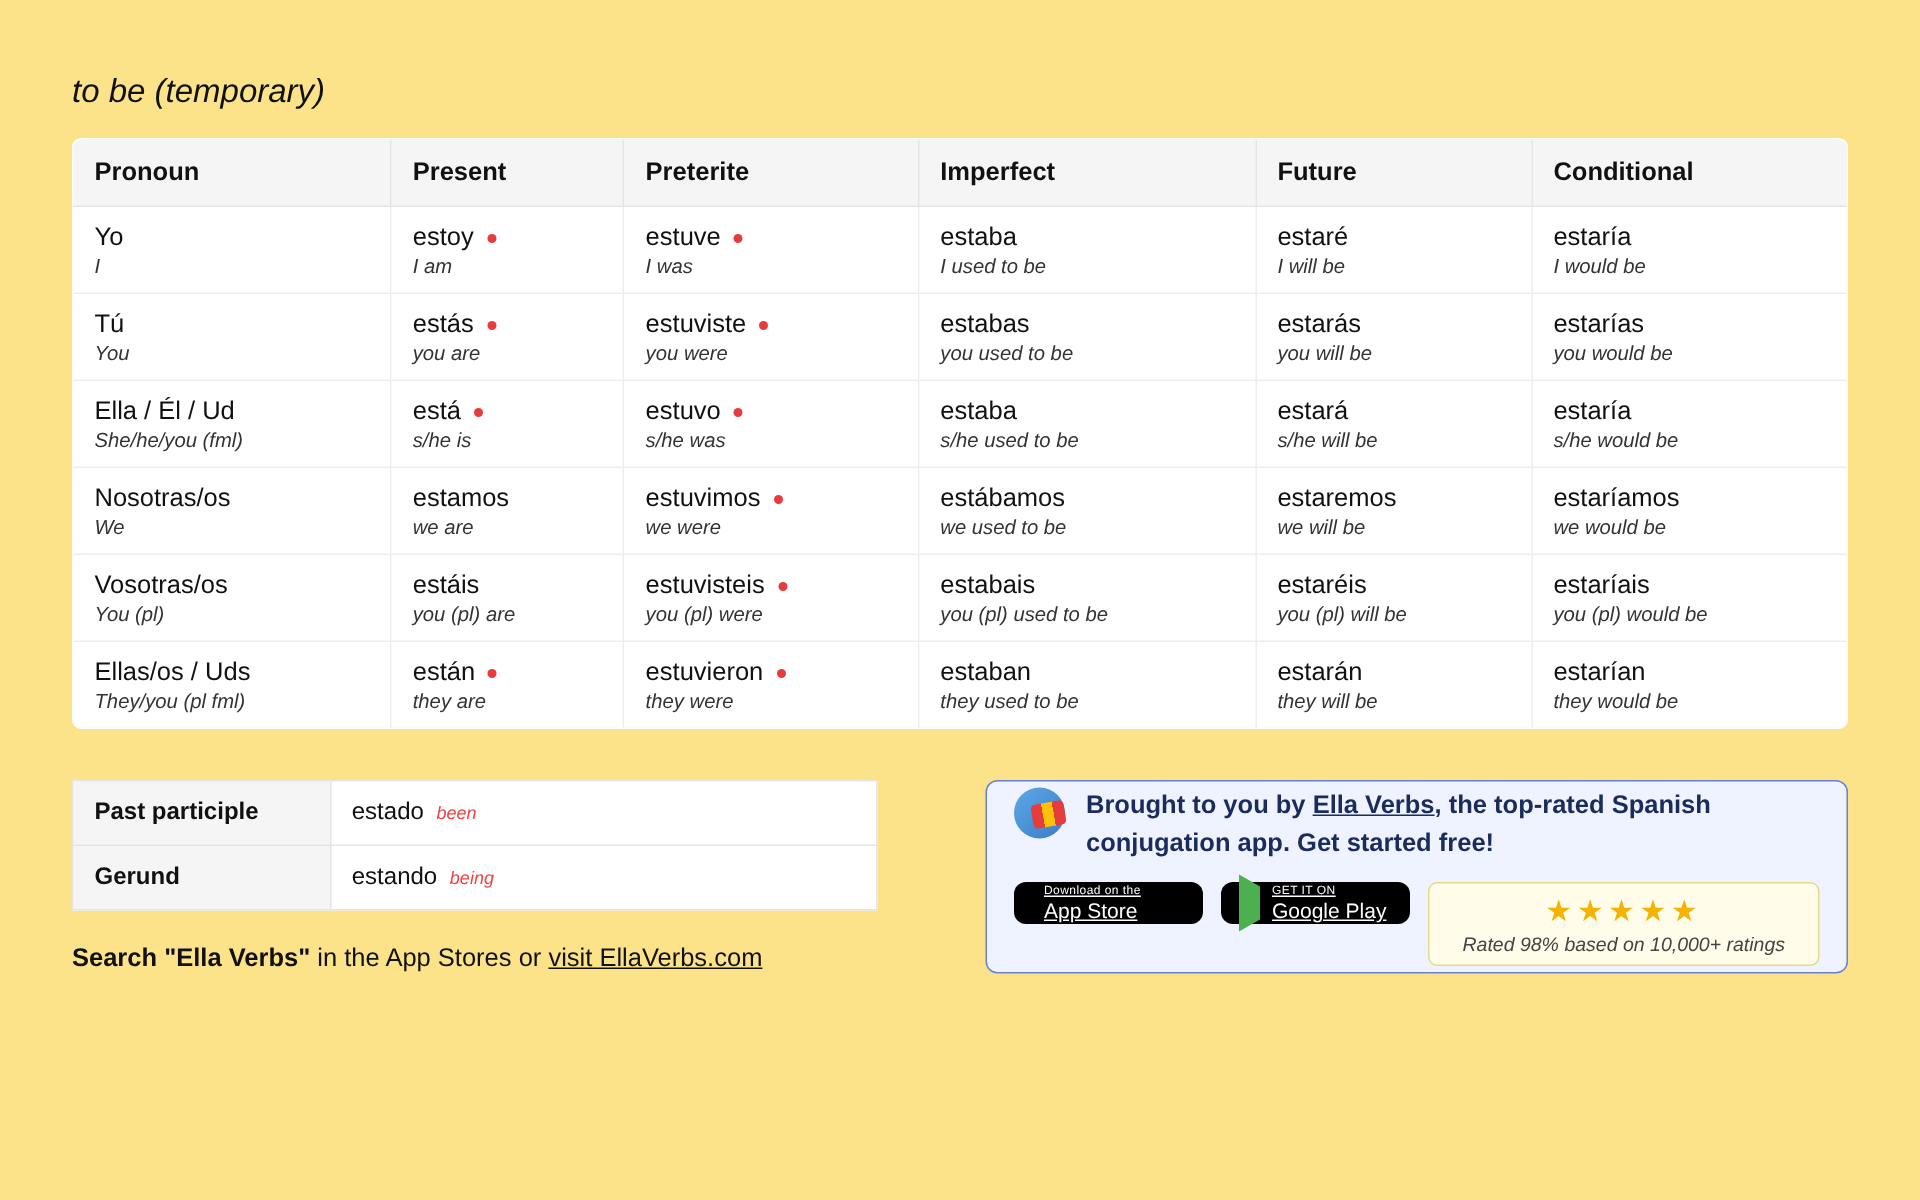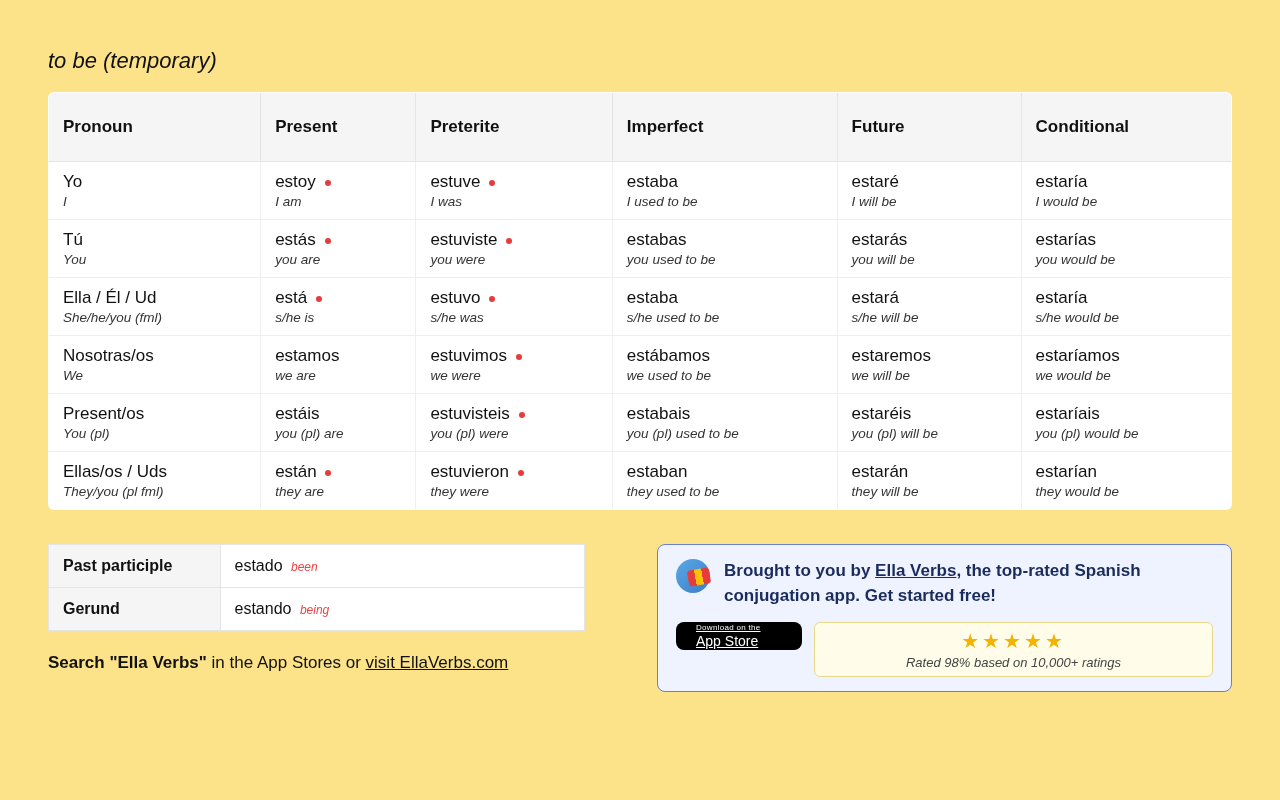--- a/index.html
+++ b/index.html
@@ -18,40 +18,40 @@
   .badge {
     background: #fff; color: #e63c3c; border: 1px solid #f4a8a8;
     padding: 10px 18px; border-radius: 6px; font-weight: 700;
     font-size: 19px; letter-spacing: 0.5px;
   }
   table.conj {
     width: 100%; border-collapse: collapse; background: #fff;
     border: 1px solid #ddd; border-radius: 6px; overflow: hidden;
   }
   table.conj th {
-    background: #f5f5f5; text-align: left; padding: 24px 14px;
+    background: #f5f5f5; text-align: left; padding: 12px 14px;
     font-size: 17px; font-weight: 600; border: 1px solid #e5e5e5;
   }
   table.conj td {
     padding: 10px 14px; border: 1px solid #eee; vertical-align: top;
   }
   .es { font-size: 17px; }
   .en { font-size: 13.5px; font-style: italic; color: #333; margin-top: 2px; }
   .dot { display: inline-block; width: 6px; height: 6px; background: #e63c3c; border-radius: 50%; margin-left: 4px; vertical-align: middle; }
   .bottom { display: flex; gap: 72px; margin-top: 34px; align-items: flex-start; }
   .left-col { flex: 1; }
   table.forms { width: 100%; border-collapse: collapse; background: #fff; border: 1px solid #ddd; }
   table.forms td { padding: 12px 14px; border: 1px solid #e5e5e5; font-size: 16px; }
   table.forms td.lbl { background: #f5f5f5; font-weight: 600; width: 32%; }
   table.forms .it { font-style: italic; font-size: 12px; color: #ef4444; margin-left: 4px; }
   .search-line { margin-top: 22px; font-size: 17px; }
   .search-line a { color: #111; text-decoration: underline; }
   .promo {
     flex: 1; background: #eef3ff; border: 1.5px solid #6a7fd6;
-    border-radius: 8px; padding: 14px 18px;
+    border-radius: 8px; padding: 4px 18px;
   }
   .promo-top { display: flex; gap: 14px; align-items: flex-start; }
   .globe { width: 34px; height: 34px; flex-shrink: 0; position: relative; }
   .globe-circle { width: 34px; height: 34px; border-radius: 50%; background: linear-gradient(135deg,#5aa9e6,#3d7bc7); position: absolute; }
   .globe-band { position: absolute; left: 12px; top: 10px; width: 22px; height: 16px; background: linear-gradient(90deg,#e63c3c 33%, #ffc107 33% 66%, #e63c3c 66%); border-radius: 3px; transform: rotate(-10deg); }
   .promo-text { font-size: 17px; font-weight: 600; color: #1a2b5c; line-height: 1.45; }
   .promo-text a { color: #1a2b5c; text-decoration: underline; }
   .promo-bottom { display: flex; gap: 12px; margin-top: 14px; align-items: stretch; }
   .store-btn {
     background: #000; color: #fff; border-radius: 8px;
@@ -194,21 +194,21 @@
           <div class="es">estaremos</div>
           <div class="en">we will be</div>
         </td>
         <td>
           <div class="es">estaríamos</div>
           <div class="en">we would be</div>
         </td>
       </tr>
       <tr>
         <td>
-          <div class="es">Present/os</div>
+          <div class="es">Vosotras/os</div>
           <div class="en">You (pl)</div>
         </td>
         <td>
           <div class="es">estáis</div>
           <div class="en">you (pl) are</div>
         </td>
         <td>
           <div class="es">estuvisteis <span class="dot"></span></div>
           <div class="en">you (pl) were</div>
         </td>
@@ -290,19 +290,26 @@
       </div>
     </div>
     <div class="promo-bottom">
       <a class="store-btn" href="#">
         <span class="icon"></span>
         <span class="txt">
           <span class="small">Download on the</span>
           <span class="big">App Store</span>
         </span>
       </a>
+      <a class="store-btn" href="#">
+        <span class="icon"><span class="play-tri"></span></span>
+        <span class="txt">
+          <span class="small">GET IT ON</span>
+          <span class="big">Google Play</span>
+        </span>
+      </a>
       <div class="rating-box">
         <div class="stars">★★★★★</div>
         <div class="rating-text">Rated 98% based on 10,000+ ratings</div>
       </div>
     </div>
   </div>
 </div>
 
 </body></html>

